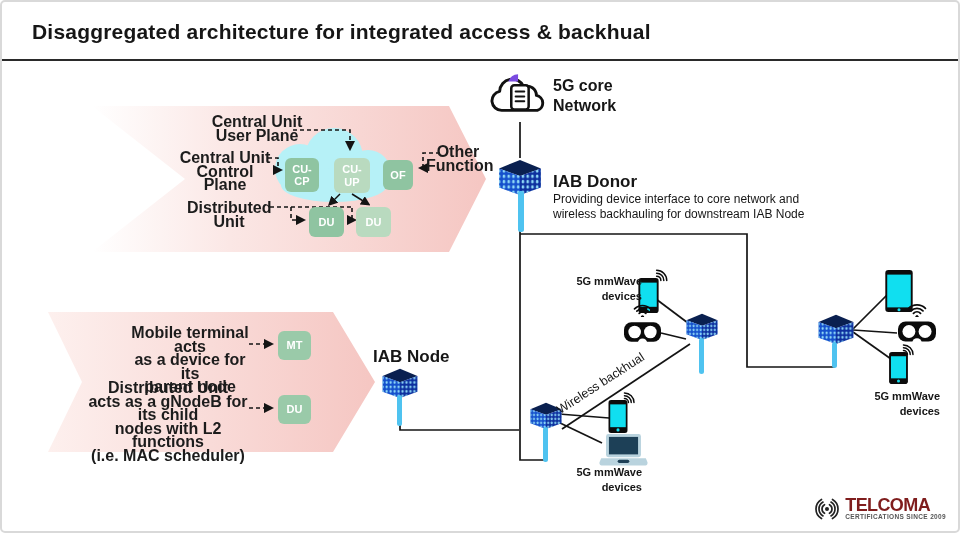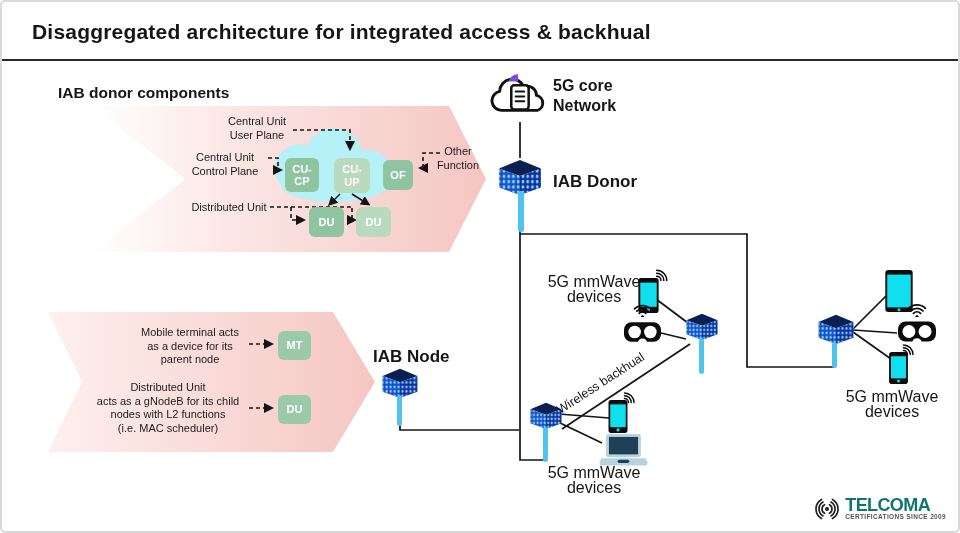--- a/index.html
+++ b/index.html
@@ -5,38 +5,38 @@
   html,body{margin:0;padding:0;background:#fff;}
   .canvas{position:relative;width:960px;height:533px;background:#ffffff;border:2px solid #d9d9d9;
     border-radius:5px;box-sizing:border-box;overflow:hidden;
     font-family:"Liberation Sans",sans-serif;color:#161616;}
   .txt{position:absolute;z-index:3;}
   .pre{white-space:pre-line;}
   .center{text-align:center;}
   .title{left:30px;top:18px;font-size:21px;font-weight:700;letter-spacing:.2px;}
   .divider{position:absolute;left:0;right:0;top:57px;height:2px;background:#2a2a2a;z-index:1;}
   .sec-head{font-size:15.5px;font-weight:700;}
-  .small-label{font-size:11px;font-weight:400;line-height:13.5px;color:#1c1c1c;}
+  .small-label{font-size:16px;font-weight:700;line-height:13.5px;color:#1c1c1c;}
   .box{position:absolute;z-index:3;display:flex;align-items:center;justify-content:center;
     color:#ffffff;font-size:11px;font-weight:600;line-height:12.5px;border-radius:6px;
     text-align:center;white-space:pre-line;}
   .bg-gdark{background:var(--green-dark);}
   .bg-glight{background:var(--green-light);}
   .bg-gnode{background:var(--green-node);text-align:right;}
   .big-label{font-size:17px;font-weight:700;}
   .core-label{font-size:16px;font-weight:700;line-height:20px;}
   .desc{font-size:12px;font-weight:500;line-height:14.5px;}
-  .dev-label{font-size:16px;font-weight:400;line-height:15px;width:96px;text-align:center;}
+  .dev-label{font-size:11px;font-weight:700;line-height:15px;width:96px;text-align:right;}
   .backhaul{left:556px;top:402px;width:142px;font-size:12.5px;font-weight:500;
     transform:rotate(-33deg);transform-origin:left center;}
   .icon{position:absolute;z-index:2;}
   .pole{position:absolute;z-index:2;background:var(--blue-pole);border-radius:2.5px;}
   .overlay{position:absolute;left:0;top:0;z-index:1;}
   .logo{position:absolute;right:12px;bottom:10px;display:flex;align-items:center;gap:4px;z-index:3;}
-  .logo-name{font-size:18px;font-weight:800;color:#0f766e;letter-spacing:-0.6px;line-height:15px;}
+  .logo-name{font-size:18px;font-weight:800;color:#7f1d1d;letter-spacing:-0.6px;line-height:15px;}
   .logo-tag{font-size:6.5px;font-weight:600;color:#555;letter-spacing:0.35px;}
 </style>
 </head>
 <body>
 
 <svg width="0" height="0" style="position:absolute" aria-hidden="true">
   <defs>
     <pattern id="panelDots" width="5" height="5.6" patternUnits="userSpaceOnUse">
       <rect x="0.8" y="0.8" width="2.6" height="3.4" rx="1.1" style="fill:#8fd9f7"></rect>
     </pattern>
@@ -146,21 +146,20 @@
       <path d="M289,205 V218 H301" marker-end="url(#arrow)"></path>
       <path d="M350,206 V218 H352" marker-end="url(#arrow)"></path>
       <path d="M247,342 H269" marker-end="url(#arrow)"></path>
       <path d="M247,406 H269" marker-end="url(#arrow)"></path>
     </g>
   </svg>
 
   <div class="txt title">Disaggregated architecture for integrated access &amp; backhual</div>
   <div class="divider"></div>
 
-  <div class="txt sec-head" style="left:56px;top:82px">IAB donor components</div>
   <div class="txt small-label pre center" style="left:207px;top:113px;width:96px">Central Unit
 User Plane</div>
   <div class="txt small-label pre center" style="left:175px;top:149px;width:96px">Central Unit
 Control Plane</div>
   <div class="txt small-label pre center" style="left:185px;top:199px;width:84px">Distributed Unit</div>
   <div class="txt small-label pre center" style="left:424px;top:143px;width:64px">Other
 Function</div>
 
   <div class="box bg-gdark" style="left:283px;top:156px;width:34px;height:34px">CU-
 CP</div>
@@ -175,20 +174,22 @@
     </svg>
   <div class="txt core-label pre" style="left:551px;top:74px">5G core
 Network</div>
 
   <svg class="icon" style="left:495px;top:156px" width="46" height="38" viewBox="0 0 48 40">
       <use href="#antHead"></use>
     </svg>
   <div class="pole" style="left:515.5px;top:189px;width:6px;height:41px"></div>
 
   <div class="txt big-label" style="left:551px;top:170px">IAB Donor</div>
+  <div class="txt desc pre" style="left:551px;top:190px">Providing device interface to core network and
+wireless backhauling for downstream IAB Node</div>
 
   <div class="txt small-label pre center" style="left:128px;top:324px;width:120px">Mobile terminal acts
 as a device for  its
 parent node</div>
   <div class="txt small-label pre center" style="left:84px;top:379px;width:164px">Distributed Unit
 acts as a gNodeB for its child
 nodes with L2 functions
 (i.e. MAC scheduler)</div>
   <div class="box bg-gnode" style="left:276px;top:329px;width:33px;height:29px">MT</div>
   <div class="box bg-gnode" style="left:276px;top:393px;width:33px;height:29px">DU</div>

